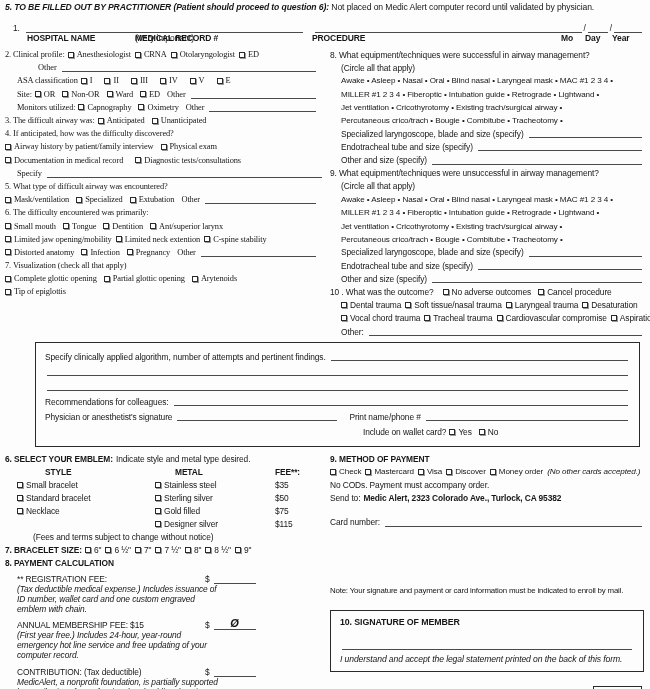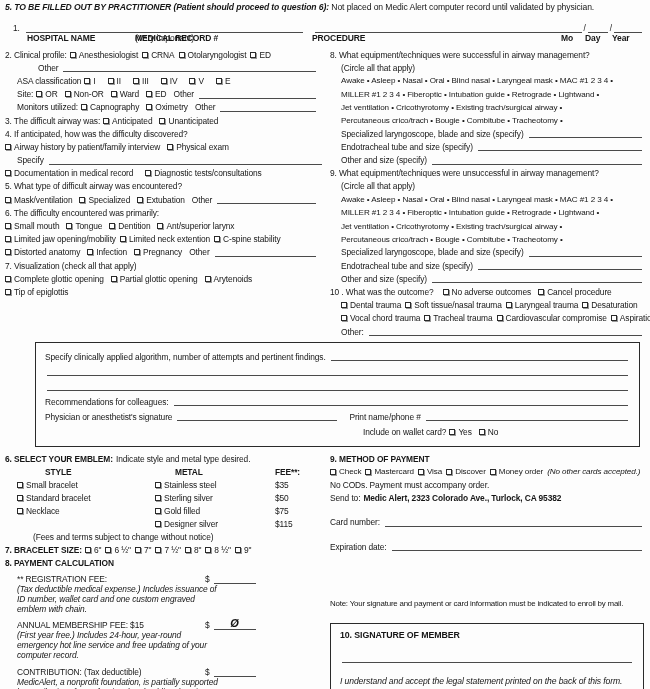--- a/index.html
+++ b/index.html
@@ -19,21 +19,21 @@
   .fill { flex:1 1 auto; border-bottom:1px solid #4a4a4a; height:9px; min-width:10px; margin:0 2px; }
   .fillamt { flex:none; width:42px; border-bottom:1px solid #4a4a4a; text-align:center; height:12px; margin:0 2px; }
   .w160 { flex:none; width:160px; }
   .w20 { flex:none; width:20px; } .w28 { flex:none; width:28px; }
   .gap8 { flex:none; width:8px; border:none; }
   .lblrow { position:relative; height:12px; font-weight:bold; font-size:8.5px; }
   .lblrow span { position:absolute; top:0; white-space:nowrap; }
   .plain { font-weight:normal; }
   
   .cols { display:flex; margin-top:3px; }
-  .colL { width:325px; flex:none; }
+  .colL { width:325px; flex:none;font-family:Liberation Serif, serif; }
   .colR { flex:1 1 auto; min-width:0; }
   .ln { display:flex; align-items:center; height:13.2px; white-space:nowrap; }
   .ln .t { margin-right:3px; }
   .in1 { padding-left:12px; } .in2 { padding-left:33px; } .inR { padding-left:11px; }
   .opts { display:inline-flex; align-items:center; }
   .opt { display:inline-flex; align-items:center; margin-right:7px; }
   .tight .opt { margin-right:4px; }
   .sp .opt { margin-right:12px; }
   .cb { width:6px; height:6px; border:1px solid #2a2a2a; box-shadow:1px 1px 0 #9a9a9a; margin-right:3px; flex:none; background:#fff; }
   .cbl { white-space:nowrap; }
@@ -59,21 +59,21 @@
   .payrow { display:flex; align-items:flex-end; height:14px; }
   .paylab { width:200px; flex:none; padding-left:12px; }
   .paynote { font-style:italic; padding-left:12px; width:218px; line-height:9.9px; white-space:normal; margin:1px 0 2px 0; }
   .dollar { margin-right:2px; }
   .oh { font-weight:bold; font-style:italic; font-size:11px; line-height:10px; }
   
   .mgap { height:11px; }
   .sigbox { border:1.5px solid #2a2a2a; margin-top:13px; padding:6px 9px 7px 9px; }
   .sigbox .head { font-weight:bold; font-size:8.8px; height:24px; }
   .sigline { display:flex; height:10px; }
-  .legal { font-style:italic; font-size:8.6px; margin-top:12px; white-space:nowrap; }
+  .legal { font-style:italic; font-size:8.6px; margin-top:3px; white-space:nowrap; }
   .numboxwrap { display:flex; justify-content:flex-end; margin:14px 2px 0 0; }
   .numbox { border:1.5px solid #2a2a2a; padding:4px 13px; font-weight:bold; font-size:9.5px; }
 </style>
 </head>
 <body>
 
 <div class="page">
 
   <div class="topnote"><span class="bi">5. TO BE FILLED OUT BY PRACTITIONER (Patient should proceed to question 6):</span><span> Not placed on Medic Alert computer record until validated by physician.</span></div>
 
@@ -215,35 +215,35 @@
             <span class="opt">
               <span class="cb"></span>
               <span class="cbl">Airway history by patient/family interview</span>
             </span>
             <span class="opt">
               <span class="cb"></span>
               <span class="cbl">Physical exam</span>
             </span>
           </span>
         </div>
+      <div class="ln">
+          <span class="opts sp">
+            <span class="opt">
+              <span class="cb"></span>
+              <span class="cbl">Documentation in medical record</span>
+            </span>
+            <span class="opt">
+              <span class="cb"></span>
+              <span class="cbl">Diagnostic tests/consultations</span>
+            </span>
+          </span>
+        </div>
       <div class="ln in1">
           <span class="t">Specify</span>
           <span class="fill" style="margin-right:8px"></span>
-        </div>
-      <div class="ln">
-          <span class="opts sp">
-            <span class="opt">
-              <span class="cb"></span>
-              <span class="cbl">Documentation in medical record</span>
-            </span>
-            <span class="opt">
-              <span class="cb"></span>
-              <span class="cbl">Diagnostic tests/consultations</span>
-            </span>
-          </span>
         </div>
       <div class="ln">
           <span class="t">5. What type of difficult airway was encountered?</span>
         </div>
       <div class="ln">
           <span class="opts">
             <span class="opt">
               <span class="cb"></span>
               <span class="cbl">Mask/ventilation</span>
             </span>
@@ -654,24 +654,20 @@
       <div class="ln">
           <span class="t">Send to: </span>
           <span class="b">Medic Alert, 2323 Colorado Ave., Turlock, CA 95382</span>
         </div>
       <div class="mgap"></div>
       <div class="ln">
           <span class="t">Card number:</span>
           <span class="fill"></span>
         </div>
       <div class="mgap"></div>
-      <div class="ln">
-          <span class="t">Expiration date:</span>
-          <span class="fill"></span>
-        </div>
       <div class="ln xs">
           <span class="t">Note: Your signature and payment or card information must be indicated to enroll by mail.</span>
         </div>
 
       <div class="sigbox">
         <div class="head">10. SIGNATURE OF MEMBER</div>
         <div class="sigline">
             <span class="fill"></span>
           </div>
         <div class="legal">I understand and accept the legal statement printed on the back of this form.</div>

